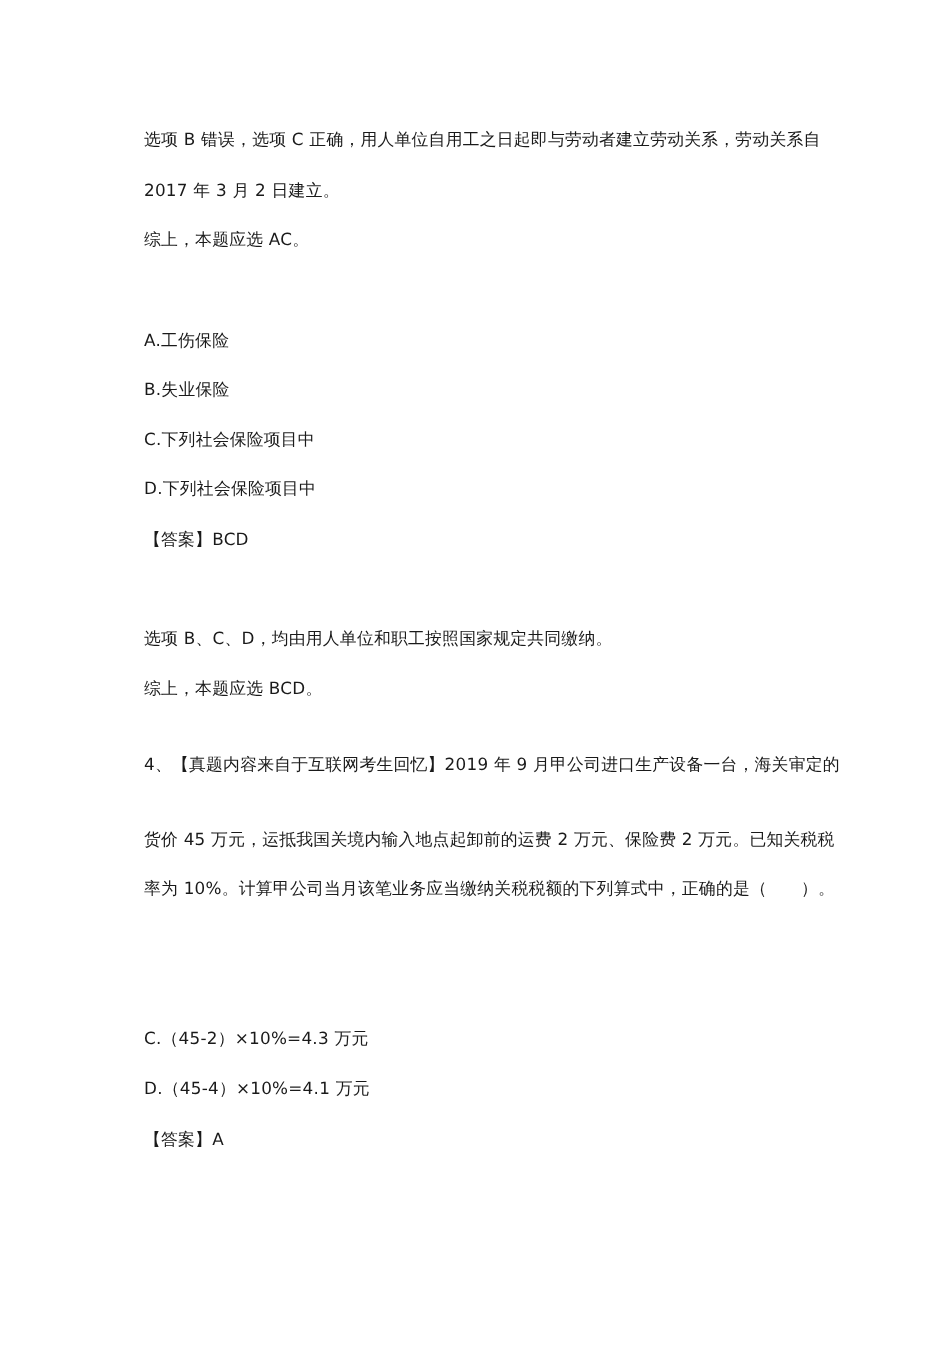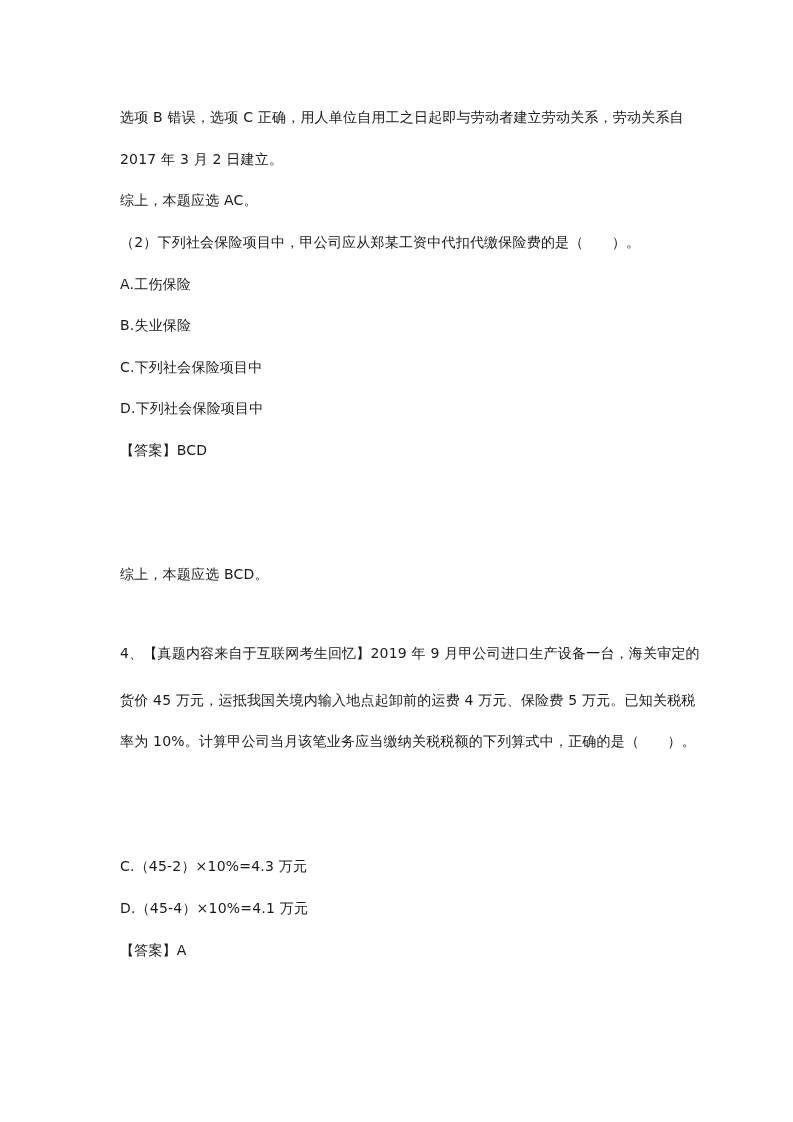--- a/index.html
+++ b/index.html
@@ -8,26 +8,26 @@
   .page { position: absolute; left: 0; top: 0; width: 793px; height: 886px; background: #fff; padding-left: 44px; }
   .line { position: absolute; left: 120px; font-size: 14px; line-height: 18px; white-space: nowrap; letter-spacing: 0.2px; }
 </style>
 </head>
 <body>
 
 <div class="page">
   <div class="line" style="top:108px">选项 B 错误，选项 C 正确，用人单位自用工之日起即与劳动者建立劳动关系，劳动关系自</div>
   <div class="line" style="top:150px">2017 年 3 月 2 日建立。</div>
   <div class="line" style="top:191px">综上，本题应选 AC。</div>
-  <div class="line" style="top:233px">（2）下列社会保险项目中，甲公司应从郑某工资中代扣代缴保险费的是（　　）。</div>
   <div class="line" style="top:275px">A.工伤保险</div>
   <div class="line" style="top:316px">B.失业保险</div>
   <div class="line" style="top:358px">C.下列社会保险项目中</div>
   <div class="line" style="top:399px">D.下列社会保险项目中</div>
   <div class="line" style="top:441px">【答案】BCD</div>
+  <div class="line" style="top:524px">选项 B、C、D，均由用人单位和职工按照国家规定共同缴纳。</div>
   <div class="line" style="top:565px">综上，本题应选 BCD。</div>
-  <div class="line" style="top:644px">4、【真题内容来自于互联网考生回忆】2019 年 9 月甲公司进口生产设备一台，海关审定的</div>
-  <div class="line" style="top:691px">货价 45 万元，运抵我国关境内输入地点起卸前的运费 4 万元、保险费 5 万元。已知关税税</div>
+  <div class="line" style="top:629px">4、【真题内容来自于互联网考生回忆】2019 年 9 月甲公司进口生产设备一台，海关审定的</div>
+  <div class="line" style="top:691px">货价 45 万元，运抵我国关境内输入地点起卸前的运费 2 万元、保险费 2 万元。已知关税税</div>
   <div class="line" style="top:732px">率为 10%。计算甲公司当月该笔业务应当缴纳关税税额的下列算式中，正确的是（　　）。</div>
   <div class="line" style="top:857px">C.（45-2）×10%=4.3 万元</div>
   <div class="line" style="top:899px">D.（45-4）×10%=4.1 万元</div>
   <div class="line" style="top:941px">【答案】A</div>
 </div>
 
 </body></html>

